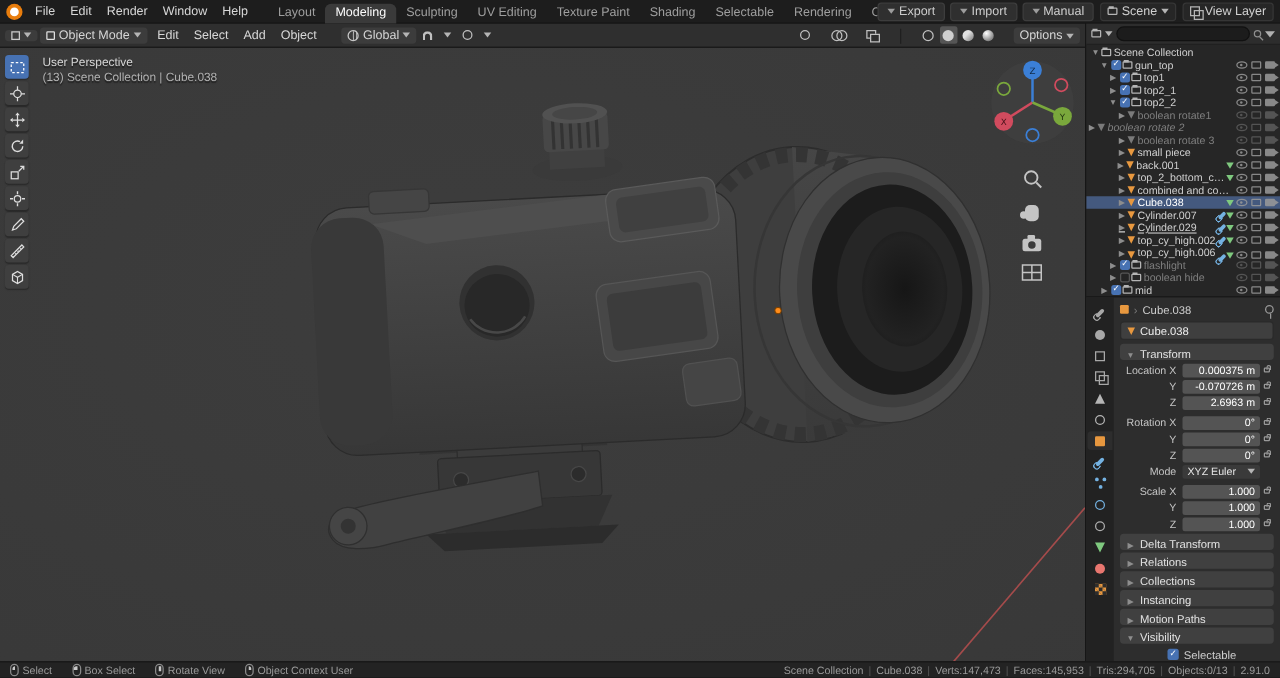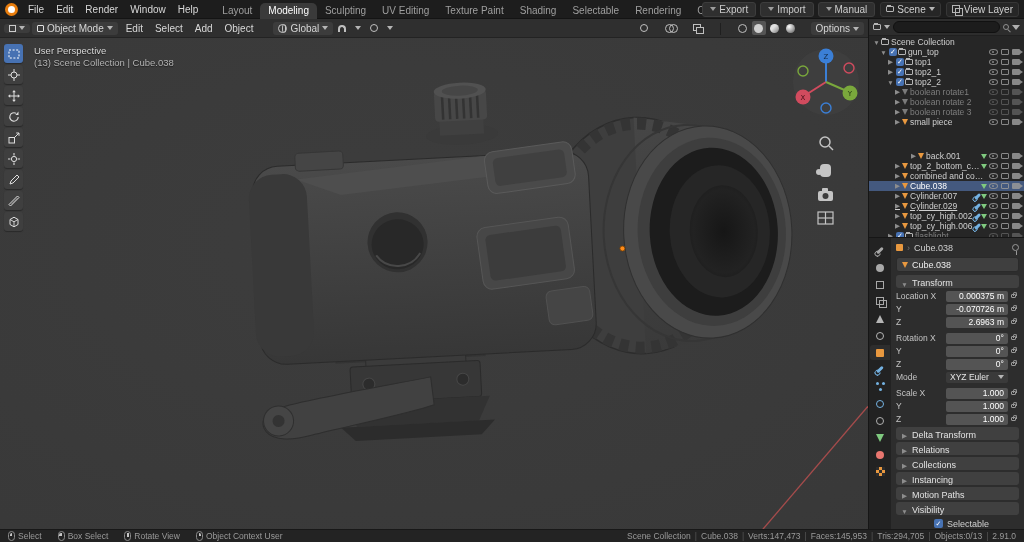--- a/index.html
+++ b/index.html
@@ -103,21 +103,21 @@
   .pcontent{flex:1;padding:2px 5px;overflow:hidden;font-size:9px;min-width:0}
   .pbread{height:15px;display:flex;align-items:center;gap:4px;color:#cfcfcf}
   .pbread .sep{color:#777}
   .pin{width:7px;height:7px;border:1px solid #999;border-radius:50%;position:relative;margin-left:auto}
   .pin::after{content:'';position:absolute;left:2.5px;top:6px;width:1px;height:4px;background:#999}
   .pname{height:15px;margin:2px 0 3px;background:#3f3f3f;border:1px solid #2a2a2a;border-radius:3px;display:flex;align-items:center;gap:4px;padding:0 5px;color:#eee}
   .panel-h{height:13px;background:#404040;border-radius:3px;display:flex;align-items:flex-end;gap:4px;padding:0 5px;margin:2px 0;color:#e2e2e2}
   .panel-h .oexp{width:7px}
   .trow{display:flex;align-items:center;height:12px;margin:1px 0}
   .trow.gap{margin-top:4px}
-  .tlabel{width:50px;flex:none;text-align:left;padding-right:5px;color:#c4c4c4;font-size:8.5px;white-space:nowrap;overflow:hidden}
+  .tlabel{width:50px;flex:none;text-align:right;padding-right:5px;color:#c4c4c4;font-size:8.5px;white-space:nowrap;overflow:hidden}
   .tfield{flex:1;background:#545454;border-radius:2px;height:11px;display:flex;align-items:center;justify-content:flex-end;padding:0 4px;color:#fff;font-size:8.5px;min-width:0}
   .tfield.drop{background:#3a3a3a;justify-content:space-between;color:#e6e6e6}
   .tlock{width:11px;flex:none;display:flex;justify-content:center}
   .i-lock{width:5px;height:4px;border:1px solid #999;border-radius:1px;position:relative;display:inline-block}
   .i-lock::before{content:'';position:absolute;left:0.5px;top:-3px;width:2.5px;height:2.5px;border:1px solid #999;border-bottom:none;border-radius:2px 2px 0 0}
   .vrow{display:flex;align-items:center;height:13px;gap:4px}
   .pchk{width:9px;height:9px;background:#4772b3;border-radius:2px;color:#fff;font-size:7px;line-height:9px;text-align:center;flex:none}
   
   .statusbar{position:absolute;bottom:0;left:0;right:0;height:13px;background:#232323;border-top:1px solid #181818;display:flex;align-items:center;padding:0 8px;font-size:8.5px;color:#9a9a9a}
   .hint{display:flex;align-items:center;gap:3px;margin-right:16px;white-space:nowrap}
@@ -490,51 +490,51 @@
           <div class="orow dim" style="padding-left: 24px;">
             <span class="oexp">▶</span>
             <span class="i-mesh"></span>
             <span class="olabel">boolean rotate1</span>
             <span class="oicons">
               <span class="i-eye"></span>
               <span class="i-scr"></span>
               <span class="i-cam"></span>
             </span>
           </div>
+          <div class="orow dim" style=" font-style: italic;">
+            <span class="oexp">▶</span>
+            <span class="i-mesh"></span>
+            <span class="olabel">boolean rotate 2</span>
+            <span class="oicons">
+              <span class="i-eye"></span>
+              <span class="i-scr"></span>
+              <span class="i-cam"></span>
+            </span>
+          </div>
           <div class="orow dim" style="padding-left: 24px;">
             <span class="oexp">▶</span>
             <span class="i-mesh"></span>
-            <span class="olabel">boolean rotate 2</span>
-            <span class="oicons">
-              <span class="i-eye"></span>
-              <span class="i-scr"></span>
-              <span class="i-cam"></span>
-            </span>
-          </div>
-          <div class="orow dim" style="padding-left: 24px;">
-            <span class="oexp">▶</span>
-            <span class="i-mesh"></span>
             <span class="olabel">boolean rotate 3</span>
             <span class="oicons">
               <span class="i-eye"></span>
               <span class="i-scr"></span>
               <span class="i-cam"></span>
             </span>
           </div>
           <div class="orow" style="padding-left: 24px;">
             <span class="oexp">▶</span>
             <span class="i-mesh"></span>
             <span class="olabel">small piece</span>
             <span class="oicons">
               <span class="i-eye"></span>
               <span class="i-scr"></span>
               <span class="i-cam"></span>
             </span>
           </div>
-          <div class="orow" style="padding-left: 40px; margin-top: 24px;">
+          <div class="orow" style="padding-left: 23px;">
             <span class="oexp">▶</span>
             <span class="i-mesh"></span>
             <span class="olabel">back.001</span>
             <span class="i-meshdata"></span>
             <span class="oicons">
               <span class="i-eye"></span>
               <span class="i-scr"></span>
               <span class="i-cam"></span>
             </span>
           </div>
@@ -599,21 +599,21 @@
             <span class="i-mesh"></span>
             <span class="olabel">top_cy_high.002</span>
             <span class="i-wrench"></span>
             <span class="i-meshdata"></span>
             <span class="oicons">
               <span class="i-eye"></span>
               <span class="i-scr"></span>
               <span class="i-cam"></span>
             </span>
           </div>
-          <div class="orow" style="padding-left: 24px;">
+          <div class="orow" style="padding-left: 24px; align-items: flex-end;">
             <span class="oexp">▶</span>
             <span class="i-mesh"></span>
             <span class="olabel">top_cy_high.006</span>
             <span class="i-wrench"></span>
             <span class="i-meshdata"></span>
             <span class="oicons">
               <span class="i-eye"></span>
               <span class="i-scr"></span>
               <span class="i-cam"></span>
             </span>

